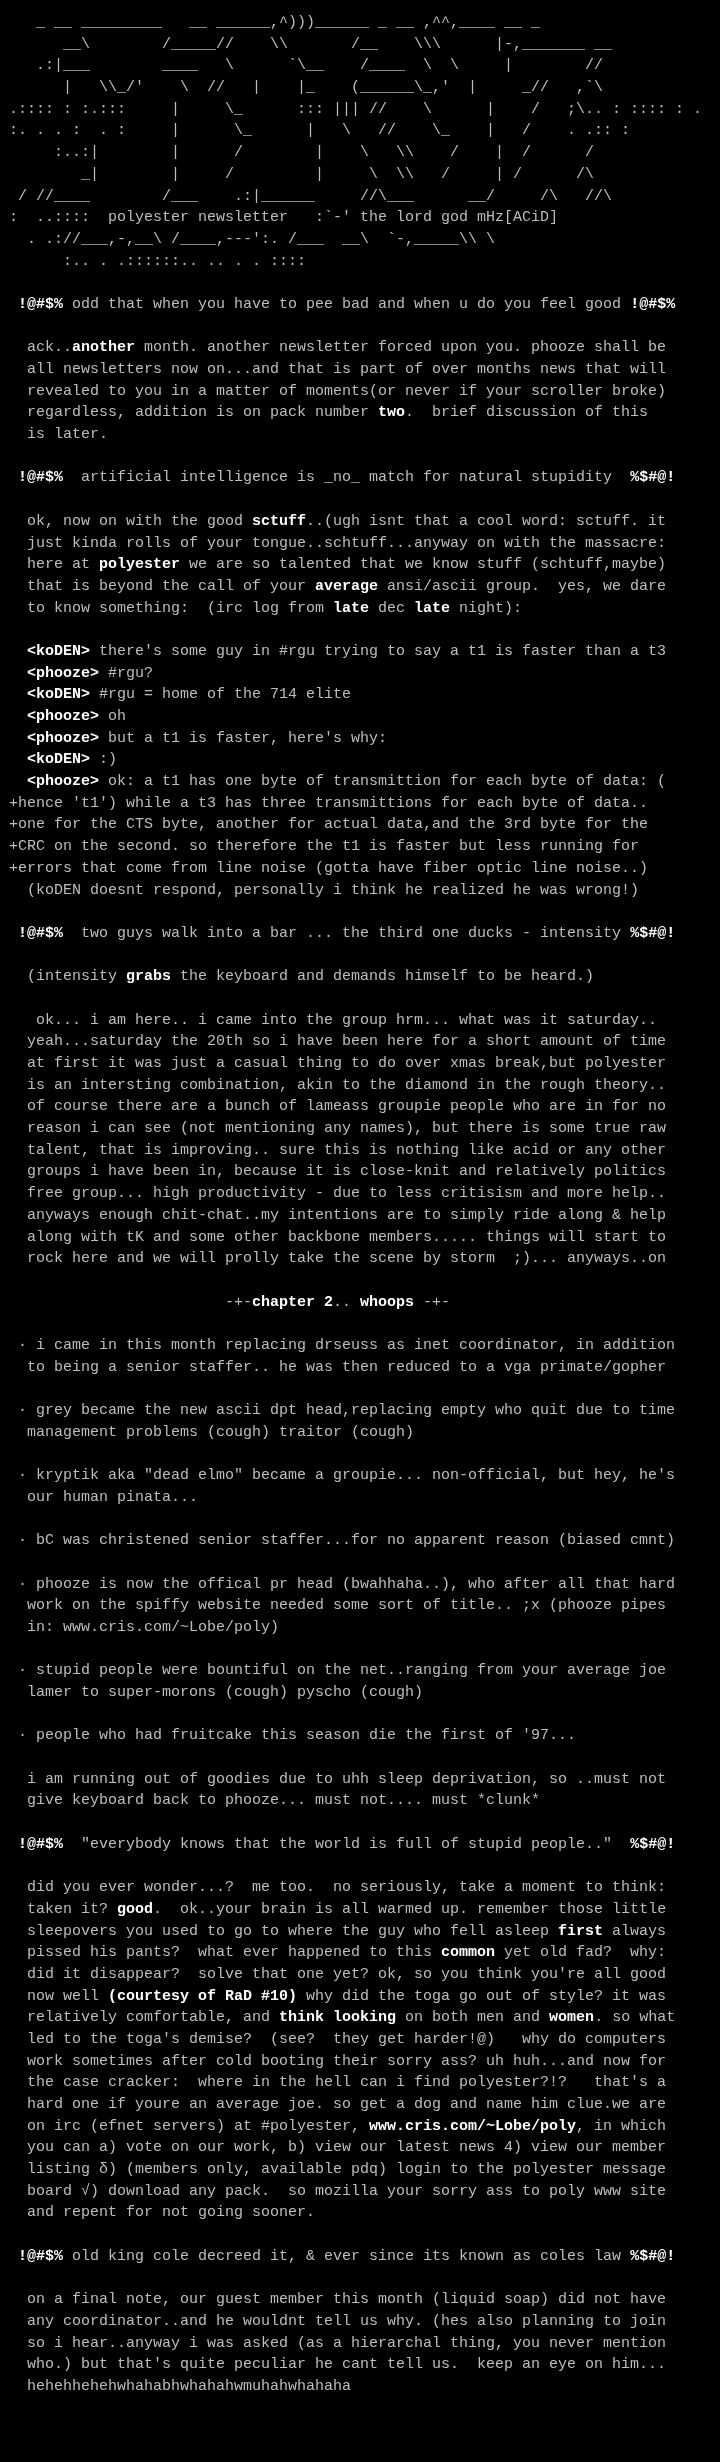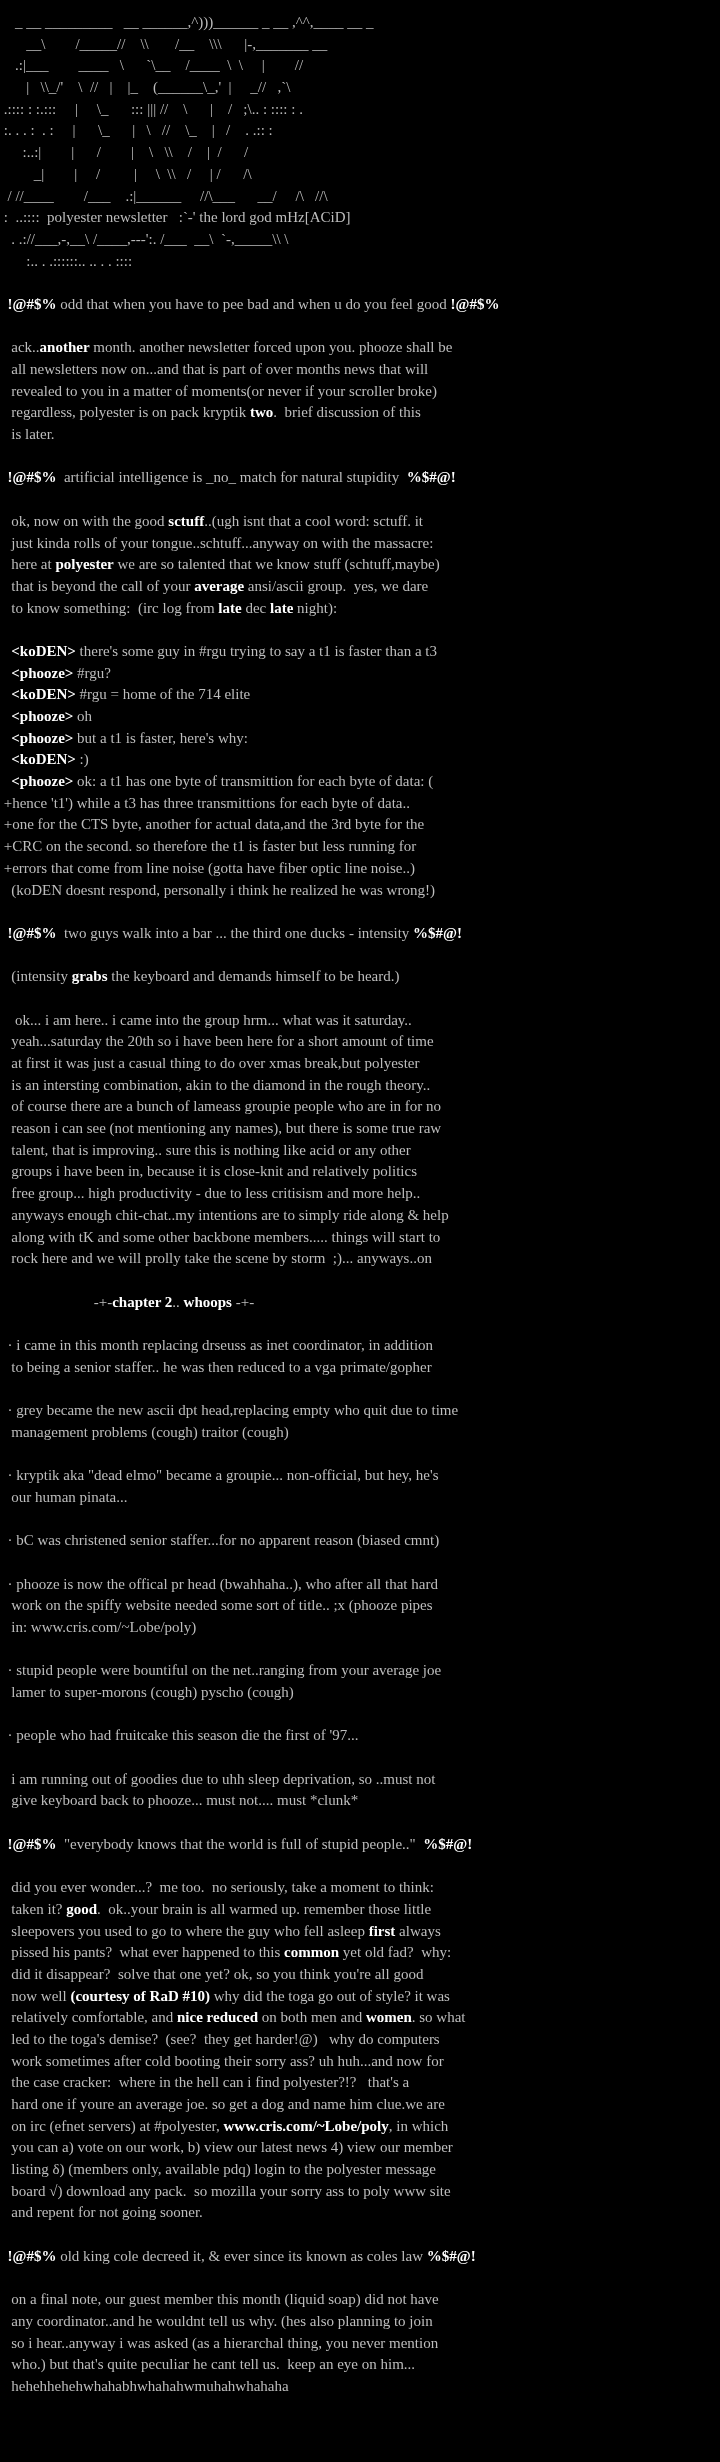--- a/index.html
+++ b/index.html
@@ -4,21 +4,21 @@
 <style>
   html,body{margin:0;padding:0;}
   body{
     width:720px;
     height:2462px;
     background:#000000;
     overflow:hidden;
   }
   .doc{
     padding:12px 0 0 0;
-    font-family:Liberation Serif, serif;
+    font-family:Liberation Mono, monospace;
     font-size:15px;
     line-height:21.7px;
     color:#bdbdbd;
   }
   .line{
     white-space:pre;
     height:21.7px;
     letter-spacing:0;
   }
   .b{
@@ -42,21 +42,21 @@
       <div class="line"><span>  / //____        /___    .:|______     //\___      __/     /\   //\</span></div>
       <div class="line"><span> :  ..::::  polyester newsletter   :`-' the lord god mHz[ACiD]</span></div>
       <div class="line"><span>   . .://___,-,__\ /____,---':. /___  __\  `-,_____\\ \</span></div>
       <div class="line"><span>       :.. . .::::::.. .. . . ::::</span></div>
       <div class="line"></div>
       <div class="line"><span>  </span><span class="b">!@#$%</span><span> odd that when you have to pee bad and when u do you feel good </span><span class="b">!@#$%</span></div>
       <div class="line"></div>
       <div class="line"><span>   ack..</span><span class="b">another</span><span> month. another newsletter forced upon you. phooze shall be</span></div>
       <div class="line"><span>   all newsletters now on...and that is part of over months news that will</span></div>
       <div class="line"><span>   revealed to you in a matter of moments(or never if your scroller broke)</span></div>
-      <div class="line"><span>   regardless, polyester is on pack kryptik </span><span class="b">two</span><span>.  brief discussion of this</span></div>
+      <div class="line"><span>   regardless, addition is on pack number </span><span class="b">two</span><span>.  brief discussion of this</span></div>
       <div class="line"><span>   is later.</span></div>
       <div class="line"></div>
       <div class="line"><span>  </span><span class="b">!@#$%</span><span>  artificial intelligence is _no_ match for natural stupidity  </span><span class="b">%$#@!</span></div>
       <div class="line"></div>
       <div class="line"><span>   ok, now on with the good </span><span class="b">sctuff</span><span>..(ugh isnt that a cool word: sctuff. it</span></div>
       <div class="line"><span>   just kinda rolls of your tongue..schtuff...anyway on with the massacre:</span></div>
       <div class="line"><span>   here at </span><span class="b">polyester</span><span> we are so talented that we know stuff (schtuff,maybe)</span></div>
       <div class="line"><span>   that is beyond the call of your </span><span class="b">average</span><span> ansi/ascii group.  yes, we dare</span></div>
       <div class="line"><span>   to know something:  (irc log from </span><span class="b">late</span><span> dec </span><span class="b">late</span><span> night):</span></div>
       <div class="line"></div>
@@ -116,21 +116,21 @@
       <div class="line"><span>   give keyboard back to phooze... must not.... must *clunk*</span></div>
       <div class="line"></div>
       <div class="line"><span>  </span><span class="b">!@#$%</span><span>  "everybody knows that the world is full of stupid people.."  </span><span class="b">%$#@!</span></div>
       <div class="line"></div>
       <div class="line"><span>   did you ever wonder...?  me too.  no seriously, take a moment to think:</span></div>
       <div class="line"><span>   taken it? </span><span class="b">good</span><span>.  ok..your brain is all warmed up. remember those little</span></div>
       <div class="line"><span>   sleepovers you used to go to where the guy who fell asleep </span><span class="b">first</span><span> always</span></div>
       <div class="line"><span>   pissed his pants?  what ever happened to this </span><span class="b">common</span><span> yet old fad?  why:</span></div>
       <div class="line"><span>   did it disappear?  solve that one yet? ok, so you think you're all good</span></div>
       <div class="line"><span>   now well </span><span class="b">(courtesy of RaD #10)</span><span> why did the toga go out of style? it was</span></div>
-      <div class="line"><span>   relatively comfortable, and </span><span class="b">nice reduced</span><span> on both men and </span><span class="b">women</span><span>. so what</span></div>
+      <div class="line"><span>   relatively comfortable, and </span><span class="b">think looking</span><span> on both men and </span><span class="b">women</span><span>. so what</span></div>
       <div class="line"><span>   led to the toga's demise?  (see?  they get harder!@)   why do computers</span></div>
       <div class="line"><span>   work sometimes after cold booting their sorry ass? uh huh...and now for</span></div>
       <div class="line"><span>   the case cracker:  where in the hell can i find polyester?!?   that's a</span></div>
       <div class="line"><span>   hard one if youre an average joe. so get a dog and name him clue.we are</span></div>
       <div class="line"><span>   on irc (efnet servers) at #polyester, </span><span class="b">www.cris.com/~Lobe/poly</span><span>, in which</span></div>
       <div class="line"><span>   you can a) vote on our work, b) view our latest news 4) view our member</span></div>
       <div class="line"><span>   listing δ) (members only, available pdq) login to the polyester message</span></div>
       <div class="line"><span>   board √) download any pack.  so mozilla your sorry ass to poly www site</span></div>
       <div class="line"><span>   and repent for not going sooner.</span></div>
       <div class="line"></div>

